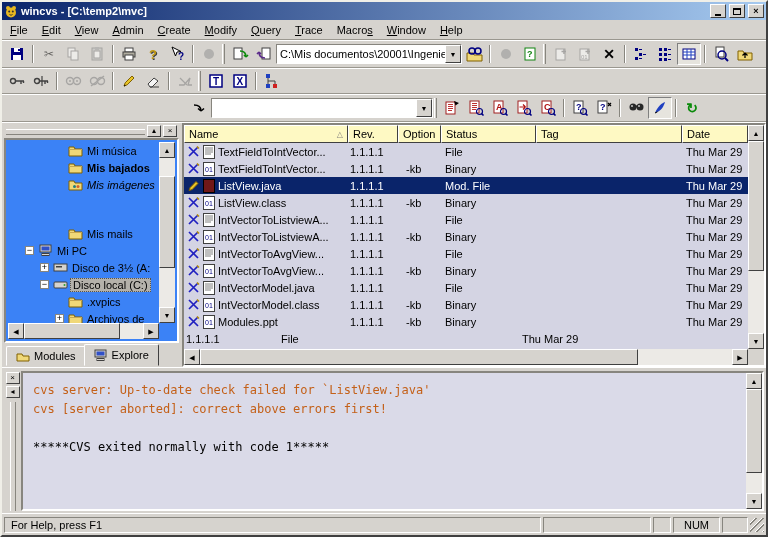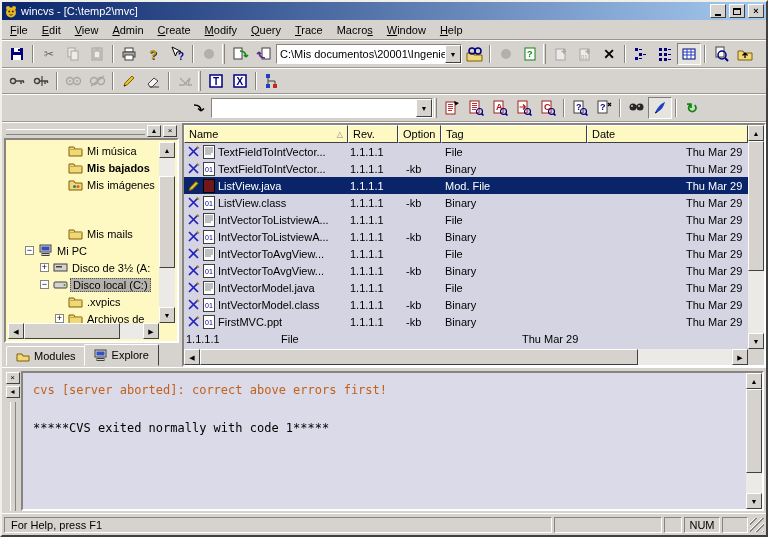--- a/index.html
+++ b/index.html
@@ -1,21 +1,21 @@
 <!DOCTYPE html>
 <html><head>
 <meta charset="utf-8">
 <style>
   html,body{margin:0;padding:0;background:#c0c0c0;}
   *{box-sizing:border-box;}
   .window{width:768px;height:537px;background:#d6d3ce;border:2px solid;border-color:#f0efe8 #404040 #404040 #f0efe8;
     display:flex;flex-direction:column;font-family:"Liberation Sans",sans-serif;font-size:11px;color:#000;overflow:hidden;}
   
   .titlebar{height:18px;flex:0 0 18px;background:linear-gradient(90deg,#0a246a,#a6caf0);display:flex;align-items:center;padding:0 2px;gap:3px;}
-  .title-text{color:#fff;font-weight:normal;flex:1;white-space:nowrap;overflow:hidden;}
+  .title-text{color:#fff;font-weight:bold;flex:1;white-space:nowrap;overflow:hidden;}
   .tbtn{width:16px;height:14px;background:#d6d3ce;border:1px solid;border-color:#fff #404040 #404040 #fff;
     display:flex;align-items:center;justify-content:center;font-size:9px;line-height:1;font-weight:bold;}
   .minglyph{width:6px;height:2px;background:#000;margin-top:7px;}
   .maxglyph{width:8px;height:7px;border:1px solid #000;border-top-width:2px;}
   
   .menubar{height:19px;flex:0 0 19px;display:flex;align-items:center;padding-left:1px;}
   .menu-item{padding:2px 7px;}
   .menu-item u{text-decoration:underline;}
   .rowsep{height:2px;flex:0 0 2px;background:linear-gradient(#9a978f 50%,#fff 50%);}
   
@@ -33,21 +33,21 @@
   .combo-text{padding:3px 3px 0 3px;white-space:nowrap;overflow:hidden;}
   .combo-btn{width:16px;background:#d6d3ce;border:1px solid;border-color:#fff #404040 #404040 #fff;
     display:flex;align-items:center;justify-content:center;font-size:7px;}
   
   .main{flex:1;display:flex;min-height:0;}
   .leftpanel{width:177px;flex:0 0 177px;display:flex;flex-direction:column;padding:1px 0 1px 2px;}
   .dockbar{height:14px;flex:0 0 14px;display:flex;align-items:center;gap:2px;padding:0 2px;}
   .dockline{flex:1;height:6px;border-top:1px solid #fff;border-bottom:1px solid #87857e;margin-top:2px;}
   .dockbtn{width:14px;height:12px;background:#d6d3ce;border:1px solid;border-color:#fff #404040 #404040 #fff;
     display:flex;align-items:center;justify-content:center;font-size:8px;line-height:1;}
-  .treewrap{flex:1;position:relative;border:2px solid;border-color:#87857e #fff #fff #87857e;background:#fef9c3;min-height:0;overflow:hidden;}
+  .treewrap{flex:1;position:relative;border:2px solid;border-color:#87857e #fff #fff #87857e;background:#3b82f6;min-height:0;overflow:hidden;}
   .treeitems{position:absolute;left:2px;top:2px;right:18px;bottom:18px;overflow:hidden;}
   .trow{display:flex;align-items:center;height:17px;white-space:nowrap;}
   .exp{width:9px;height:9px;border:1px solid #87857e;background:#fff;font-size:9px;line-height:7px;text-align:center;margin-right:4px;flex:0 0 9px;}
   .expsp{width:13px;flex:0 0 13px;}
   .ticon{width:17px;flex:0 0 17px;display:flex;align-items:center;}
   .tlabel{padding:0 2px;}
   .tlabsel{background:#b4b1aa;border:1px dotted #55524c;}
   
   .sbv{position:absolute;top:2px;right:2px;bottom:18px;width:16px;background:#eceae6;display:flex;flex-direction:column;}
   .sbh{position:absolute;left:2px;bottom:2px;right:18px;height:16px;background:#eceae6;display:flex;}
@@ -485,21 +485,21 @@
             <div class="trow" style="padding-left: 47px; font-weight: bold;">
               <span class="expsp"></span>
               <span class="ticon">
                 <svg width="15" height="13">
                   <path d="M1 3h5l1 2h7v7H1z" fill="#f0d878" stroke="#806000"></path>
                   <path d="M1 5.5h13" stroke="#c8a850"></path>
                 </svg>
               </span>
               <span class="tlabel">Mis bajados</span>
             </div>
-            <div class="trow" style="padding-left: 47px;">
+            <div class="trow" style="padding-left: 47px; font-style: italic;">
               <span class="expsp"></span>
               <span class="ticon">
                 <svg width="15" height="13">
                   <path d="M1 3h5l1 2h7v7H1z" fill="#f0d878" stroke="#806000"></path>
                   <circle cx="6.5" cy="8.5" r="1.5" fill="#208080"></circle>
                   <circle cx="10" cy="8.5" r="1.5" fill="#d06030"></circle>
                 </svg>
               </span>
               <span class="tlabel">Mis imágenes</span>
             </div>
@@ -624,20 +624,23 @@
         <span class="hcell hc-name">
             <span>Name</span>
             <span class="sorttri">△</span>
           </span>
         <span class="hcell hc-rev">
             <span>Rev.</span>
           </span>
         <span class="hcell hc-opt">
             <span>Option</span>
           </span>
+        <span class="hcell hc-stat">
+            <span>Status</span>
+          </span>
         <span class="hcell hc-tag">
             <span>Tag</span>
           </span>
         <span class="hcell hc-date">
             <span>Date</span>
           </span>
       </div>
       <div class="lrows" id="file-rows">
           <div class="lrow">
             <span class="c-name">
@@ -864,21 +867,21 @@
                   <path d="M2 2l9 9M11 2l-9 9" stroke="#2020c0" stroke-width="1.7"></path>
                   <path d="M10 1.5l2 2" stroke="#b89000" stroke-width="1.5"></path>
                 </svg>
               </span>
               <span class="ricon">
                 <svg width="12" height="14">
                   <rect x="0.5" y="0.5" width="11" height="13" fill="#fff" stroke="#404040"></rect>
                   <text x="2" y="9.5" font-size="7" fill="#000080">01</text>
                 </svg>
               </span>
-              <span>FirstMVC.ppt</span>
+              <span>Modules.ppt</span>
             </span>
             <span class="c-rev">1.1.1.1</span>
             <span class="c-opt">-kb</span>
             <span class="c-stat">Binary</span>
             <span class="c-tag"></span>
             <span class="c-date">Thu Mar 29</span>
           </div>
           <div class="lrow">
             <span class="c-rev">1.1.1.1</span>
             <span class="c-opt"></span>
@@ -905,33 +908,33 @@
 
   <div class="consolearea">
     <div class="splitterh"></div>
     <div class="consolebody">
       <div class="constrip">
         <span class="dockbtn">×</span>
         <span class="dockbtn">◂</span>
         <div class="congrip"></div>
       </div>
       <div class="conwrap">
-        <div class="conlines" id="console-lines"><div class="cline err">cvs [server aborted]: correct above errors first!</div><div class="cline">&nbsp;</div><div class="cline">*****CVS exited normally with code 1*****</div></div>
+        <div class="conlines" id="console-lines"><div class="cline err">cvs server: Up-to-date check failed for `ListView.java'</div><div class="cline err">cvs [server aborted]: correct above errors first!</div><div class="cline">&nbsp;</div><div class="cline">*****CVS exited normally with code 1*****</div></div>
         <div class="con-sbv">
           <span class="sbbtn">▲</span>
           <div class="sbthumb" style="height:84px;"></div>
           <div class="sbfill"></div>
           <span class="sbbtn">▼</span>
         </div>
       </div>
     </div>
   </div>
 
   <div class="statusbar">
     <span class="spanel smsg">For Help, press F1</span>
     <span class="spanel" style="width:108px;"></span>
     <span class="spanel" style="width:18px;"></span>
-    <span class="spanel" style="width:36px;justify-content:center;">NUM</span>
+    <span class="spanel" style="width:47px;justify-content:center;">NUM</span>
     <span class="spanel" style="width:26px;"></span>
     <span class="sgrip"></span>
   </div>
 
 </div>
 
 </body></html>

